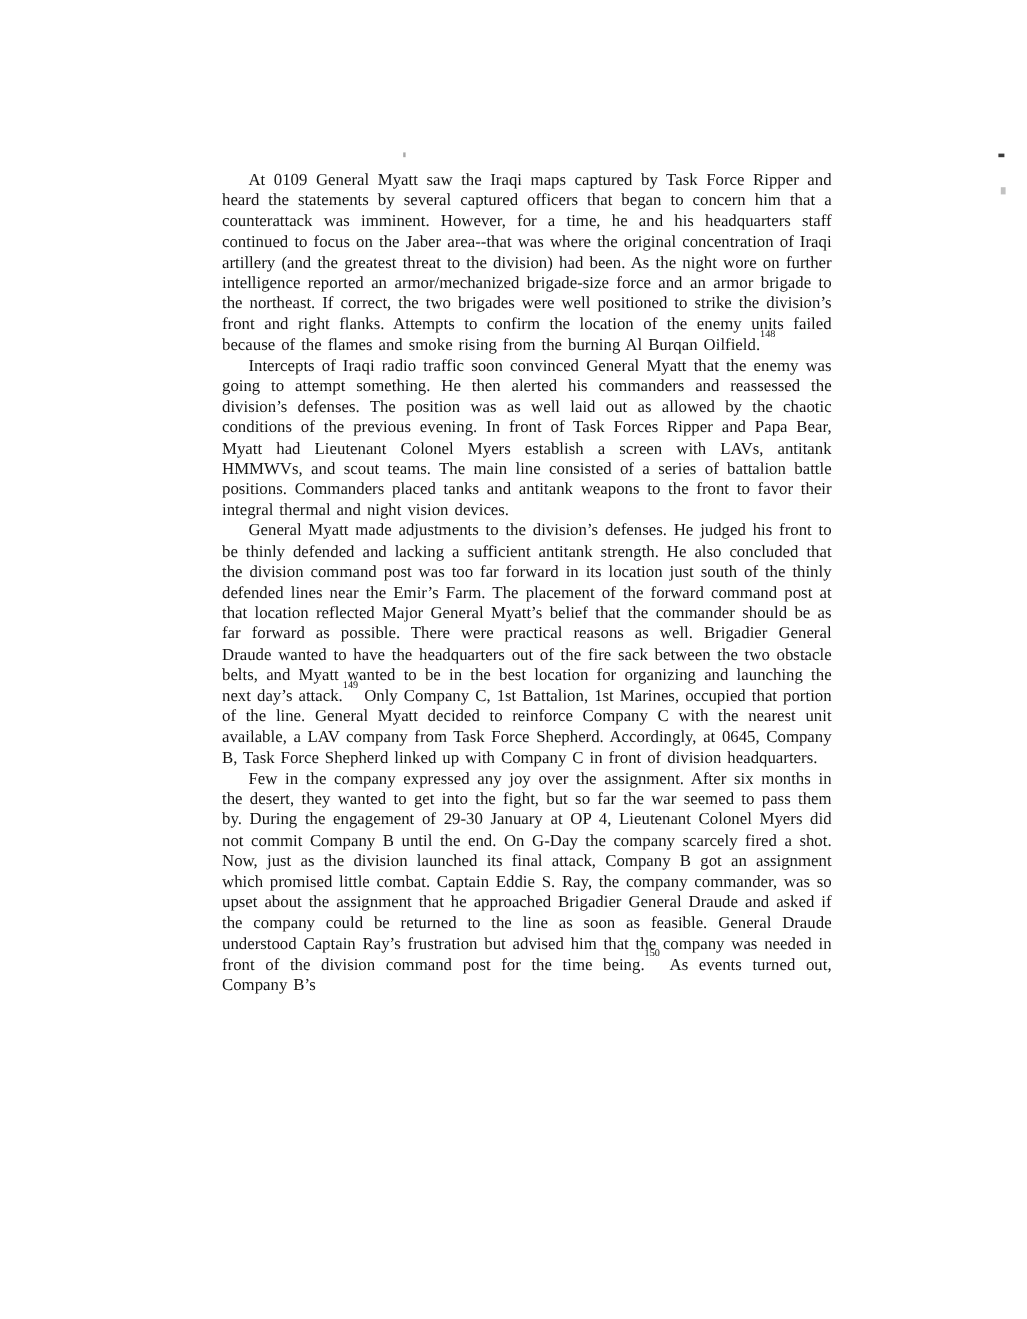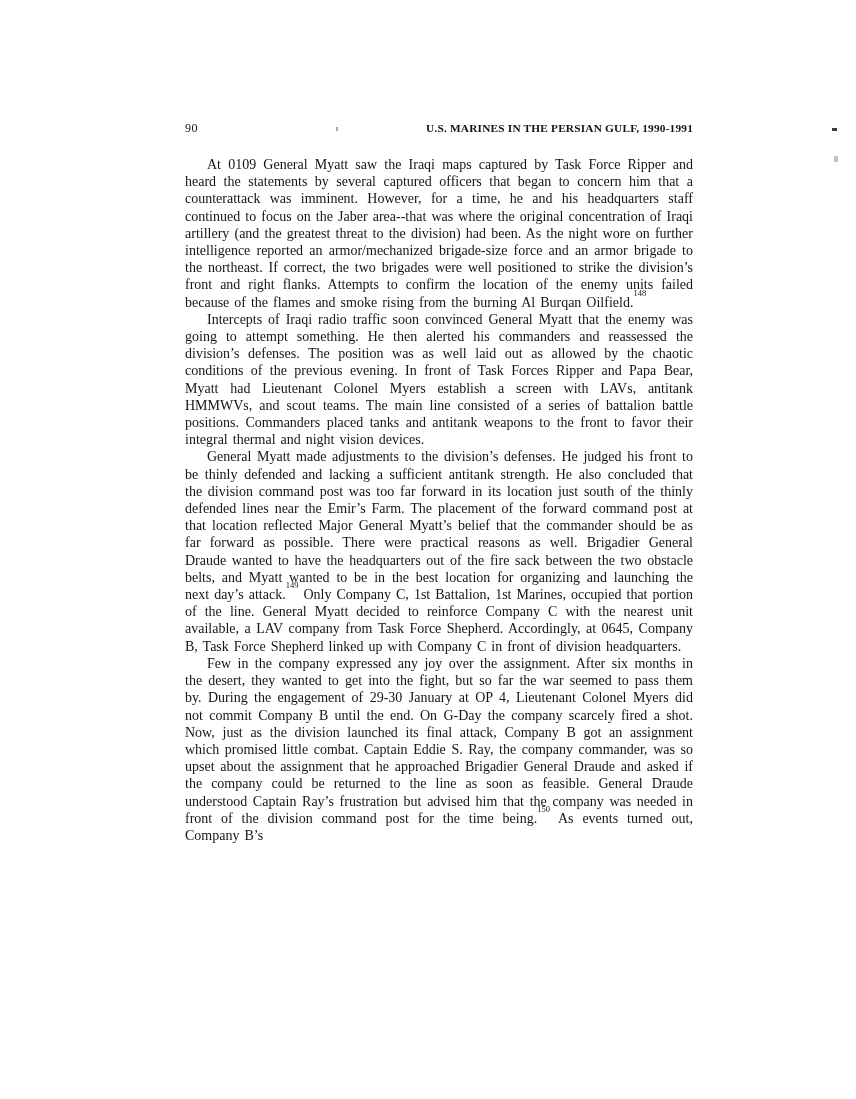--- a/index.html
+++ b/index.html
@@ -69,24 +69,20 @@
     pointer-events: none;
   }
   .artifact-a { left: 336px; top: 127px; width: 2px; height: 4px; background: #a9a9a9; }
   .artifact-b { left: 832px; top: 128px; width: 5px; height: 3px; background: #3c3c3c; }
   .artifact-c { left: 834px; top: 156px; width: 4px; height: 6px; background: #c2c2c2; }
 </style>
 </head>
 <body>
 
 <div class="page">
-  <div class="running-header">
-    <span class="page-number">90</span>
-    <span class="running-title">U.S. MARINES IN THE PERSIAN GULF, 1990-1991</span>
-  </div>
 
 
   <div class="body-text">
       <p class="para">At 0109 General Myatt saw the Iraqi maps captured by Task Force Ripper and heard the statements by several captured officers that began to concern him that a counterattack was imminent. However, for a time, he and his headquarters staff continued to focus on the Jaber area--that was where the original concentration of Iraqi artillery (and the greatest threat to the division) had been. As the night wore on further intelligence reported an armor/mechanized brigade-size force and an armor brigade to the northeast. If correct, the two brigades were well positioned to strike the division’s front and right flanks. Attempts to confirm the location of the enemy units failed because of the flames and smoke rising from the burning Al Burqan Oilfield.<sup>148</sup></p>
       <p class="para">Intercepts of Iraqi radio traffic soon convinced General Myatt that the enemy was going to attempt something. He then alerted his commanders and reassessed the division’s defenses. The position was as well laid out as allowed by the chaotic conditions of the previous evening. In front of Task Forces Ripper and Papa Bear, Myatt had Lieutenant Colonel Myers establish a screen with LAVs, antitank HMMWVs, and scout teams. The main line consisted of a series of battalion battle positions. Commanders placed tanks and antitank weapons to the front to favor their integral thermal and night vision devices.</p>
       <p class="para">General Myatt made adjustments to the division’s defenses. He judged his front to be thinly defended and lacking a sufficient antitank strength. He also concluded that the division command post was too far forward in its location just south of the thinly defended lines near the Emir’s Farm. The placement of the forward command post at that location reflected Major General Myatt’s belief that the commander should be as far forward as possible. There were practical reasons as well. Brigadier General Draude wanted to have the headquarters out of the fire sack between the two obstacle belts, and Myatt wanted to be in the best location for organizing and launching the next day’s attack.<sup>149</sup> Only Company C, 1st Battalion, 1st Marines, occupied that portion of the line. General Myatt decided to reinforce Company C with the nearest unit available, a LAV company from Task Force Shepherd. Accordingly, at 0645, Company B, Task Force Shepherd linked up with Company C in front of division headquarters.</p>
       <p class="para">Few in the company expressed any joy over the assignment. After six months in the desert, they wanted to get into the fight, but so far the war seemed to pass them by. During the engagement of 29-30 January at OP 4, Lieutenant Colonel Myers did not commit Company B until the end. On G-Day the company scarcely fired a shot. Now, just as the division launched its final attack, Company B got an assignment which promised little combat. Captain Eddie S. Ray, the company commander, was so upset about the assignment that he approached Brigadier General Draude and asked if the company could be returned to the line as soon as feasible. General Draude understood Captain Ray’s frustration but advised him that the company was needed in front of the division command post for the time being.<sup>150</sup> As events turned out, Company B’s</p>
     </div>
 </div>
 

